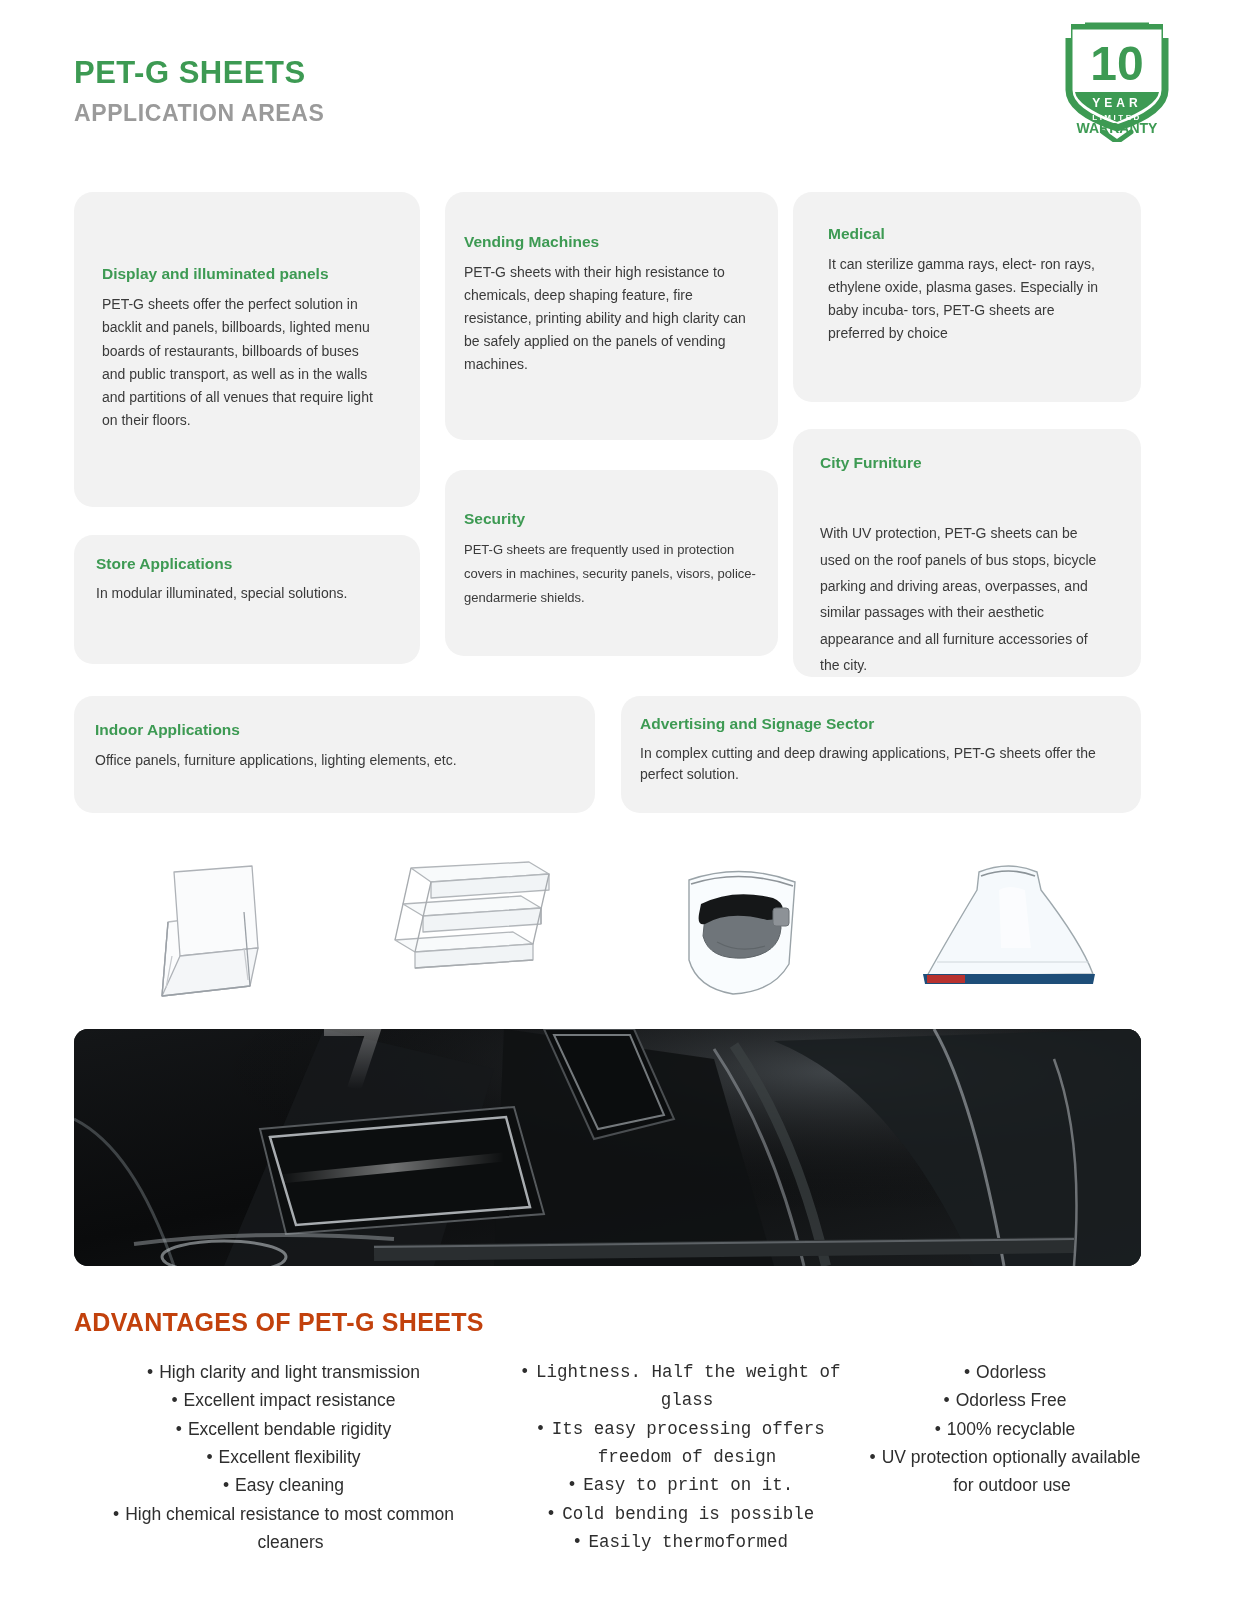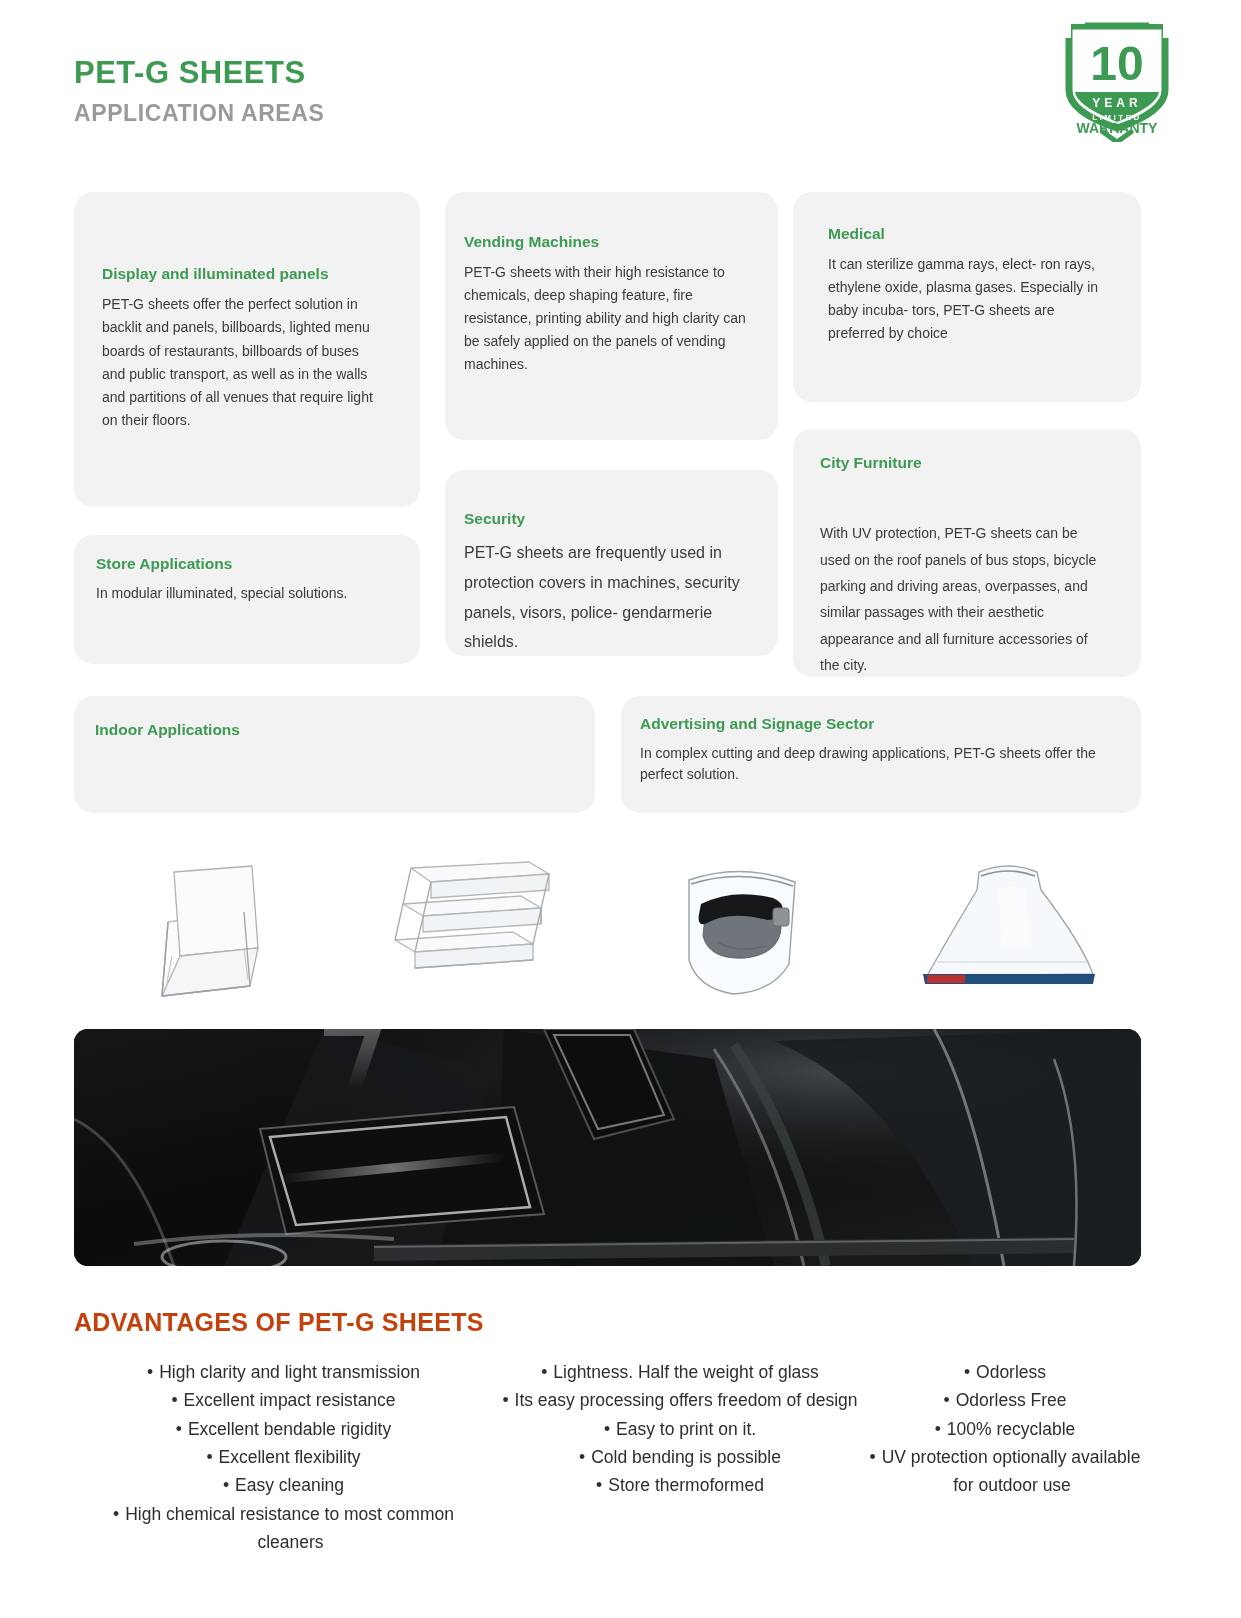--- a/index.html
+++ b/index.html
@@ -72,21 +72,21 @@
   }
 
   
   #card-display      { left: 74px;  top: 192px; width: 346px; height: 315px; padding: 72px 36px 0 28px; }
   #card-display .card-body { line-height: 1.65; }
   #card-vending      { left: 445px; top: 192px; width: 333px; height: 248px; padding: 40px 30px 0 19px; }
   #card-medical      { left: 793px; top: 192px; width: 348px; height: 210px; padding: 32px 40px 0 35px; }
   #card-cityfurn     { left: 793px; top: 429px; width: 348px; height: 248px; padding: 24px 40px 0 27px; }
   #card-cityfurn .card-body { line-height: 1.88; margin-top: 48px; }
   #card-security     { left: 445px; top: 470px; width: 333px; height: 186px; padding: 39px 20px 0 19px; }
-  #card-security .card-body { line-height: 1.85; font-size: 16px; }
+  #card-security .card-body { line-height: 1.85; font-size: 13px; }
   #card-store        { left: 74px;  top: 535px; width: 346px; height: 129px; padding: 19px 28px 0 22px; }
   #card-store .card-body { line-height: 1.55; }
   #card-indoor       { left: 74px;  top: 696px; width: 521px; height: 117px; padding: 24px 28px 0 21px; }
   #card-advertising  { left: 621px; top: 696px; width: 520px; height: 117px; padding: 18px 22px 0 19px; }
   #card-advertising .card-body { line-height: 1.5; }
 
   
   .product-strip {
     position: absolute;
     left: 74px;
@@ -130,21 +130,21 @@
   }
   .adv-cols {
     position: absolute;
     left: 74px;
     top: 1358px;
     width: 1067px;
     display: flex;
   }
   .adv-col { box-sizing: border-box; }
   #adv-col-0 { width: 415px; padding-left: 4px; }
-  #adv-col-1 { width: 370px; padding-left: 12px; }
+  #adv-col-1 { width: 370px; padding-left: 12px; font-family: Liberation Mono, monospace; }
   #adv-col-2 { width: 282px; padding-left: 10px; }
   .adv-list {
     list-style: none;
     margin: 0;
     padding: 0;
     text-align: center;
   }
   .adv-item {
     font-size: 17.5px;
     color: #2e2e2e;
@@ -208,20 +208,21 @@
   <p class="card-body">PET-G sheets are frequently used in protection covers in machines, security panels, visors, police- gendarmerie shields.</p>
 </div>
 
 <div class="card" id="card-store">
   <p class="card-title">Store Applications</p>
   <p class="card-body">In modular illuminated, special solutions.</p>
 </div>
 
 <div class="card" id="card-indoor">
   <p class="card-title">Indoor Applications</p>
+  <p class="card-body">Office panels, furniture applications, lighting elements, etc.</p>
 </div>
 
 <div class="card" id="card-advertising">
   <p class="card-title">Advertising and Signage Sector</p>
   <p class="card-body">In complex cutting and deep drawing applications, PET-G sheets offer the perfect solution.</p>
 </div>
 
 <div class="product-strip">
 
   <div class="product-cell">
@@ -364,21 +365,21 @@
       <li class="adv-item">
         <span class="adv-bullet">•</span><span>Its easy processing offers freedom of design</span>
       </li>
       <li class="adv-item">
         <span class="adv-bullet">•</span><span>Easy to print on it.</span>
       </li>
       <li class="adv-item">
         <span class="adv-bullet">•</span><span>Cold bending is possible</span>
       </li>
       <li class="adv-item">
-        <span class="adv-bullet">•</span><span>Store thermoformed</span>
+        <span class="adv-bullet">•</span><span>Easily thermoformed</span>
       </li>
     </ul>
   </div>
 
   <div class="adv-col" id="adv-col-2">
     <ul class="adv-list">
       <li class="adv-item">
         <span class="adv-bullet">•</span><span>Odorless</span>
       </li>
       <li class="adv-item">

